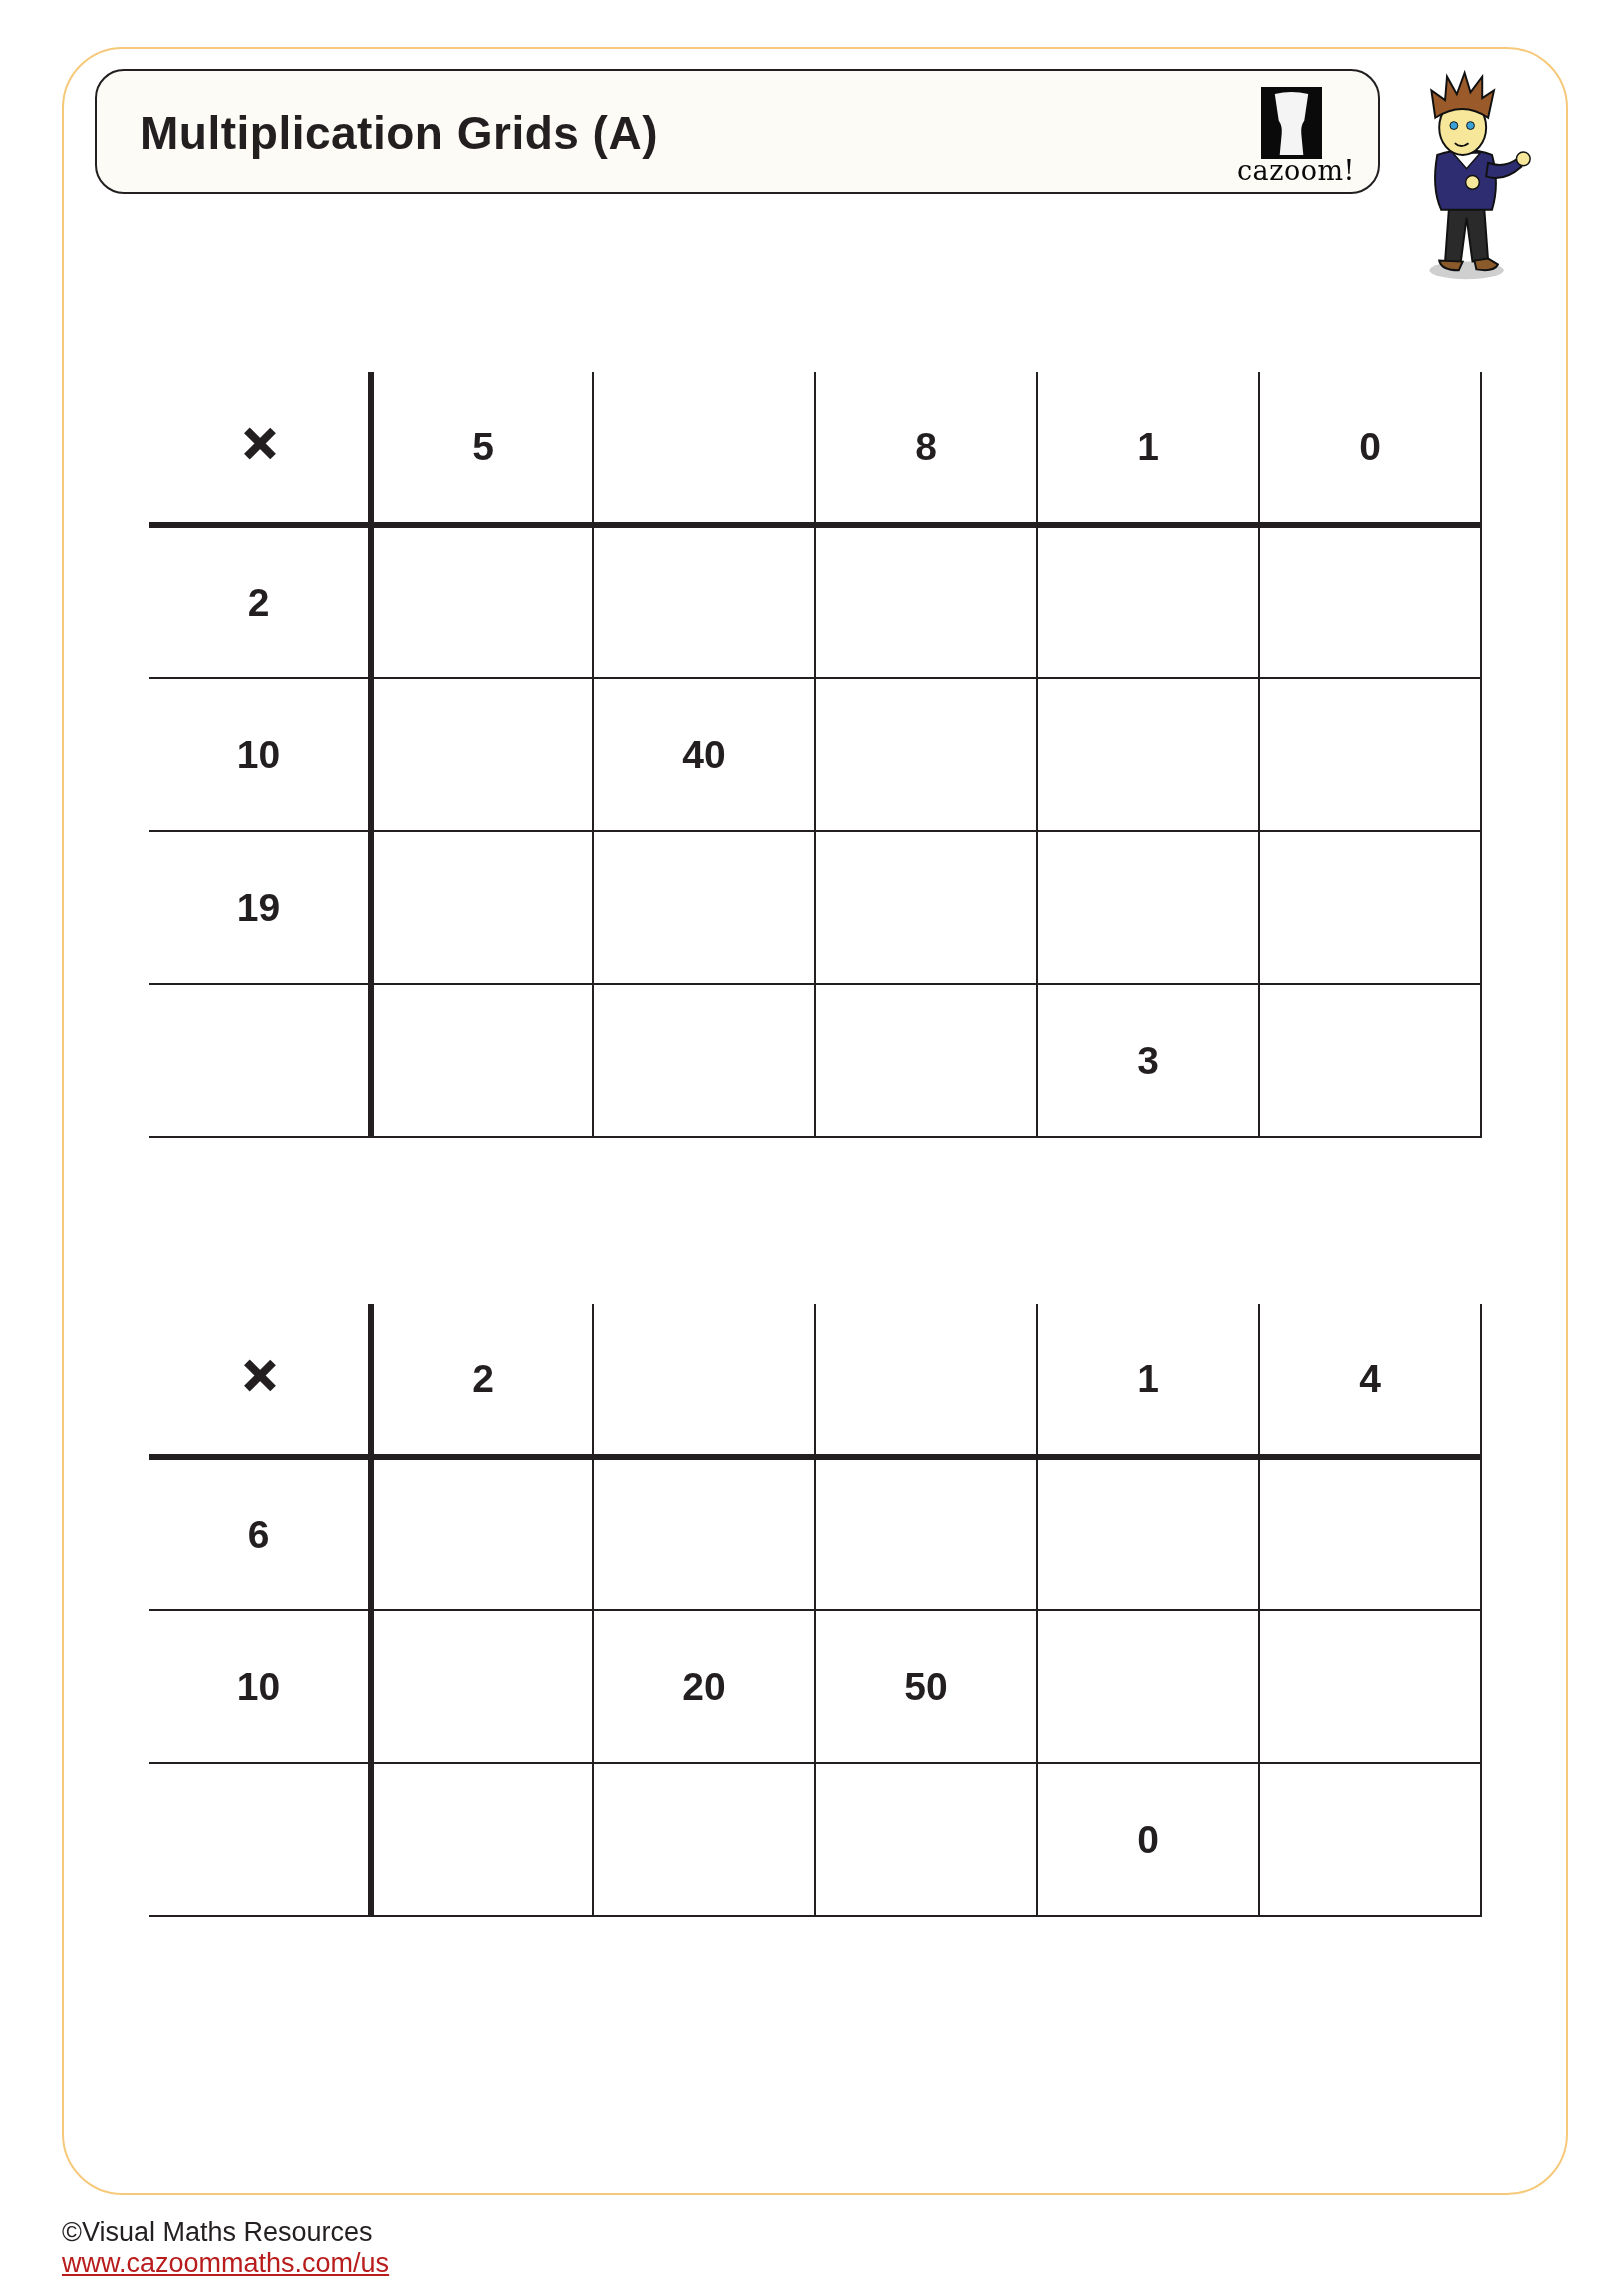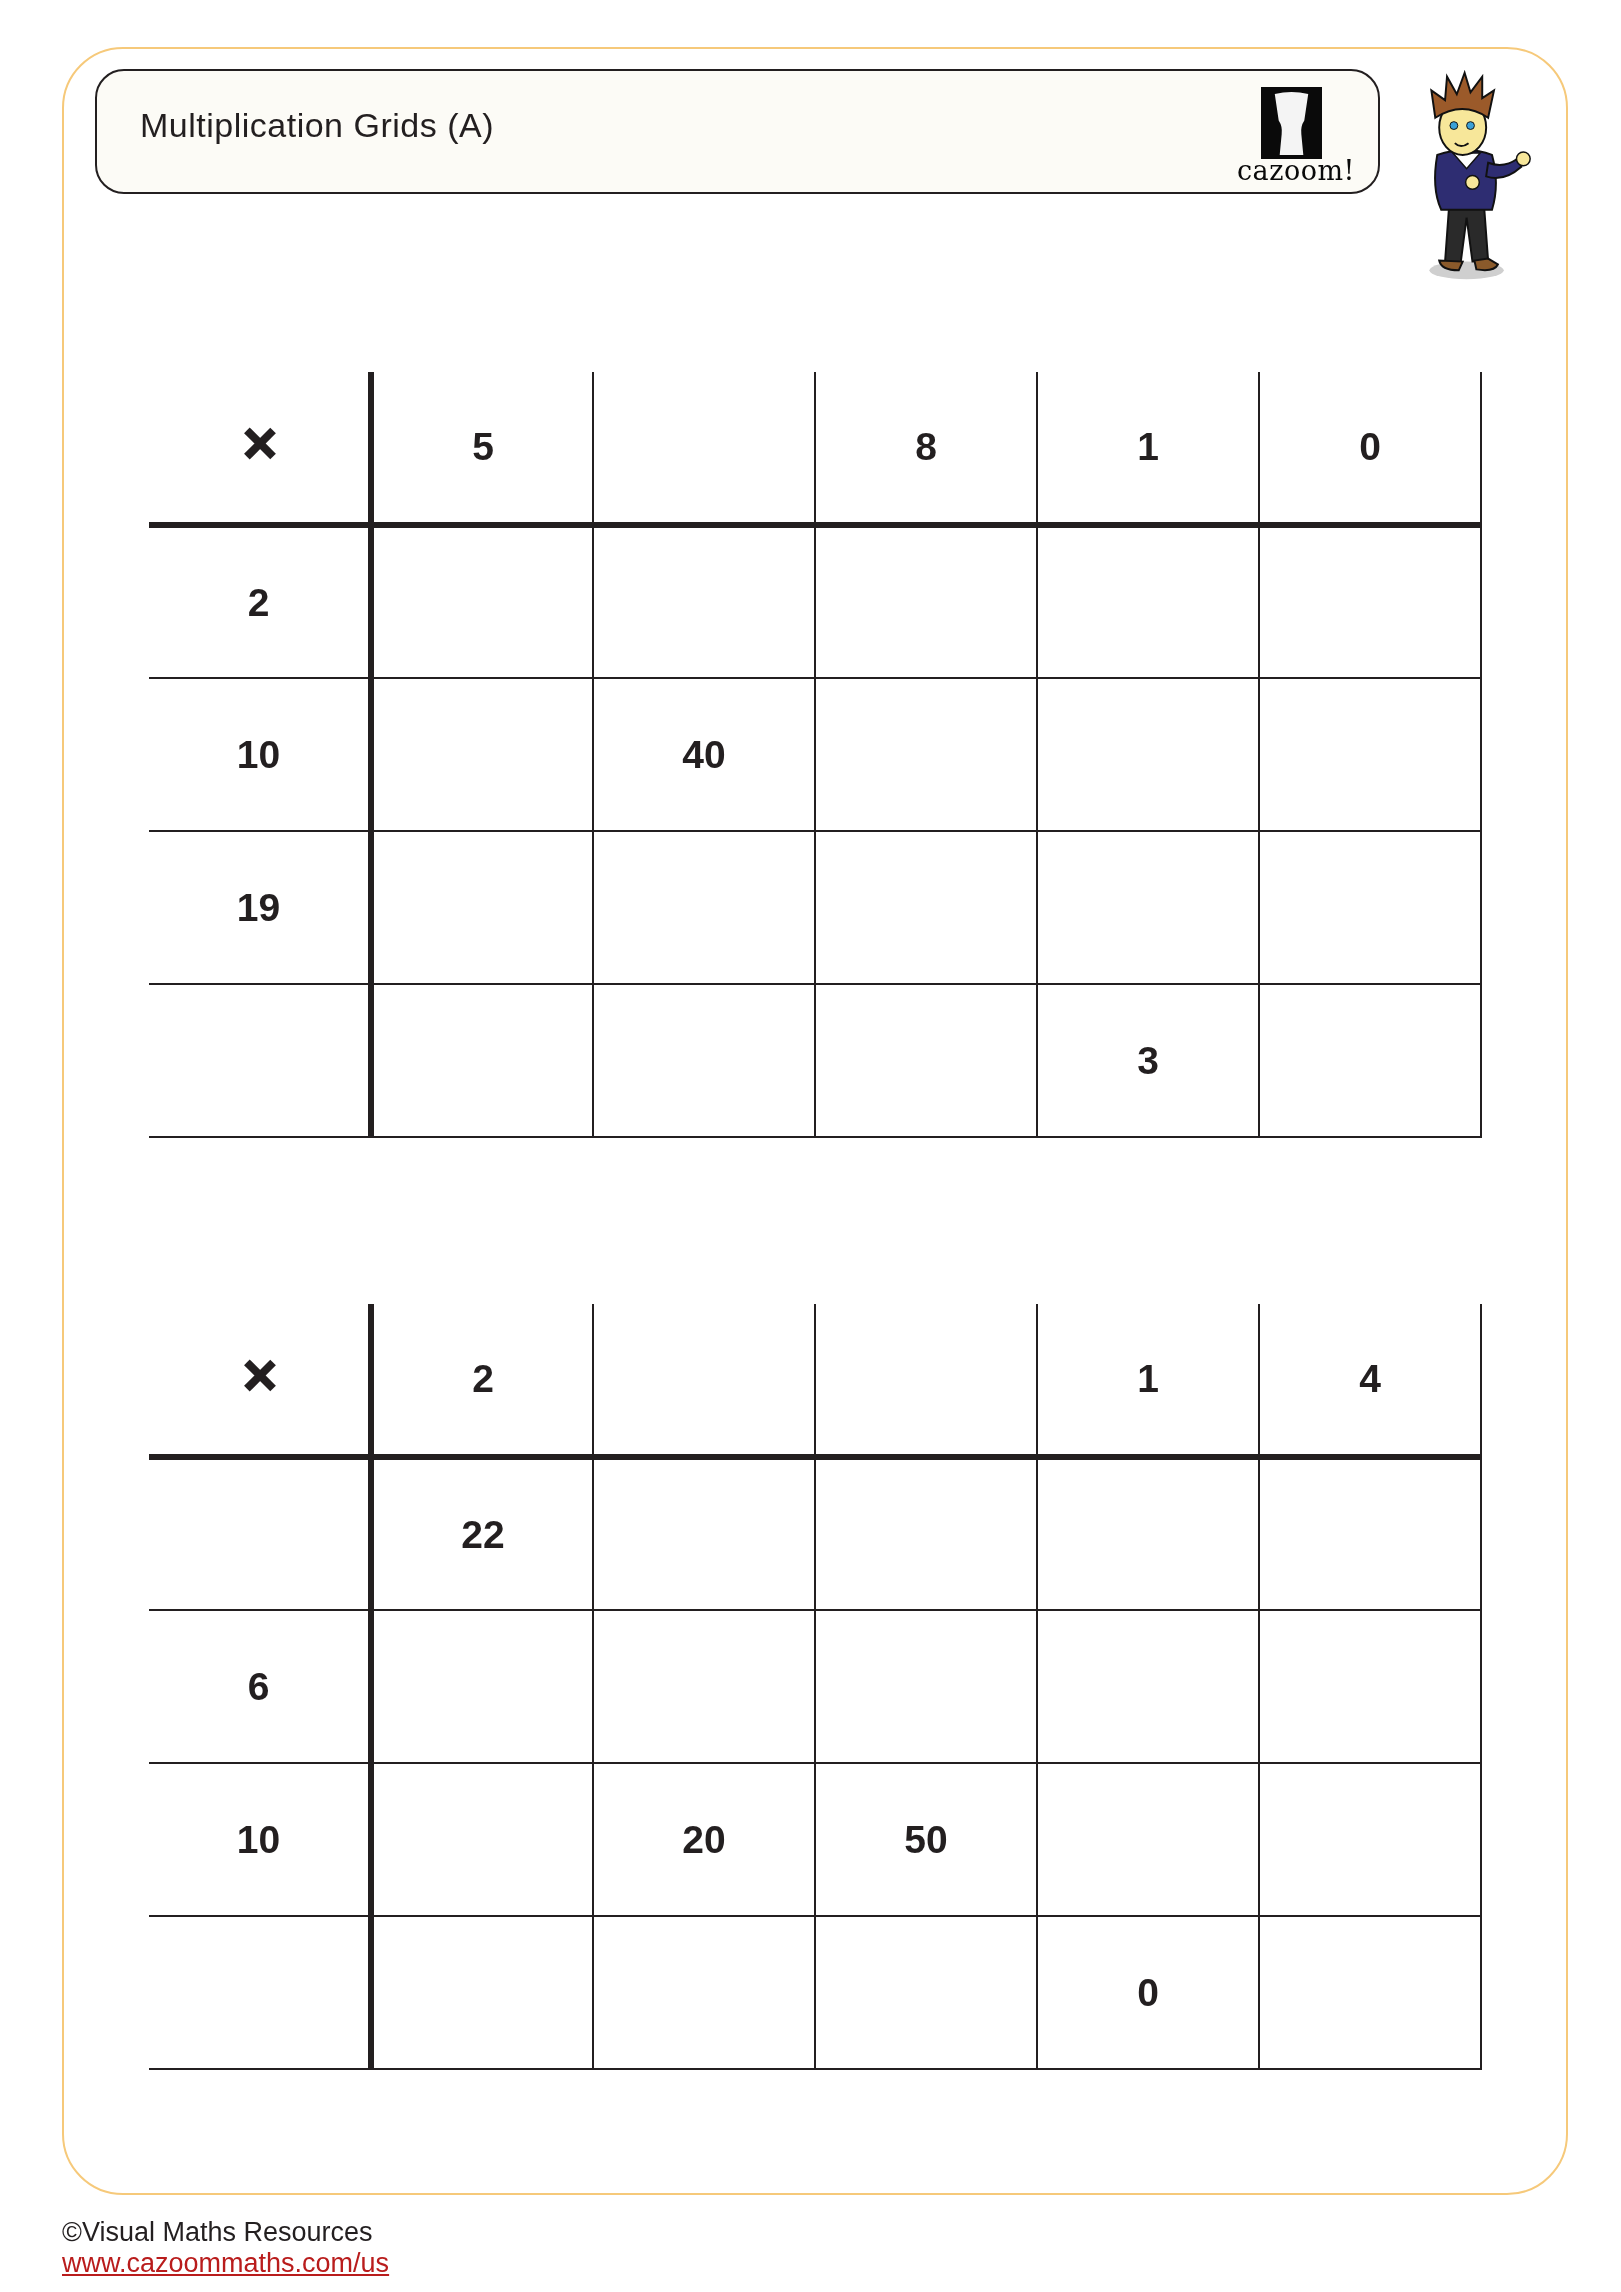--- a/index.html
+++ b/index.html
@@ -4,21 +4,21 @@
   <style>
     html, body { margin: 0; padding: 0; background: #ffffff; }
     body { width: 1621px; height: 2293px; position: relative; overflow: hidden;
            font-family: "Liberation Sans", "DejaVu Sans", sans-serif; color: #231f20; }
 
     .frame { position: absolute; left: 62px; top: 47px; width: 1506px; height: 2148px;
              border: 2.9px solid #f6c97a; border-radius: 61px; box-sizing: border-box; }
 
     .title-box { position: absolute; left: 95px; top: 69px; width: 1285px; height: 125px;
                  background: #fcfbf6; border: 2.5px solid #231f20; border-radius: 29px; box-sizing: border-box; }
-    .title { position: absolute; left: 43px; top: 35px; font-size: 34px; font-weight: normal;
+    .title { position: absolute; left: 43px; top: 35px; font-size: 46px; font-weight: bold;
              letter-spacing: 0.5px; white-space: nowrap; }
 
     .logo { position: absolute; left: 1237px; top: 84px; width: 110px; height: 94px; }
     .logo-square { position: absolute; left: 23.5px; top: 2.9px; width: 61px; height: 72px; background: #0a0a0a; }
     .logo-drum { position: absolute; left: 0; top: 0; width: 61px; height: 72px; }
     .logo-text { position: absolute; left: 0; top: 73px; width: 110px; text-align: center;
                  font-family: "DejaVu Serif", "Liberation Serif", serif; font-weight: normal; font-size: 27px;
                  letter-spacing: 0.5px; color: #0a0a0a; line-height: 1; }
 
     .mascot { position: absolute; left: 1402px; top: 61px; width: 137px; height: 225px; }
@@ -144,28 +144,20 @@
     <tbody>
         <tr class="head">
       <td class="rowhead"><span class="times-icon"></span></td>
       <td>2</td>
       <td></td>
       <td></td>
       <td>1</td>
       <td class="last">4</td>
     </tr>
     <tr>
-      <td class="rowhead"></td>
-      <td>22</td>
-      <td></td>
-      <td></td>
-      <td></td>
-      <td class="last"></td>
-    </tr>
-    <tr>
       <td class="rowhead">6</td>
       <td></td>
       <td></td>
       <td></td>
       <td></td>
       <td class="last"></td>
     </tr>
     <tr>
       <td class="rowhead">10</td>
       <td></td>

